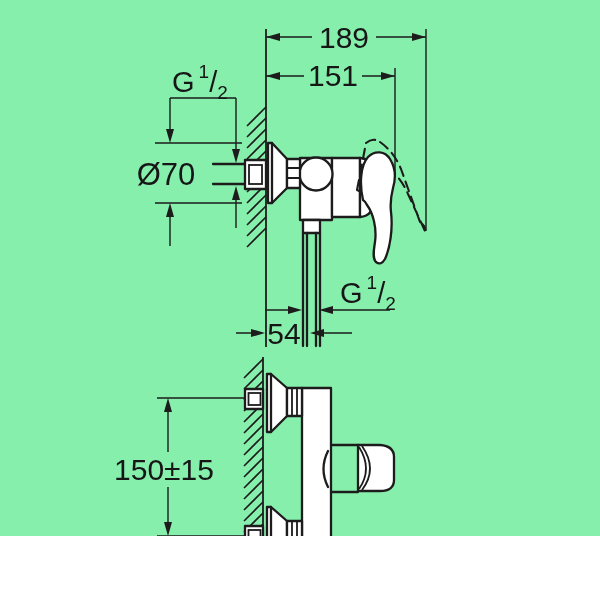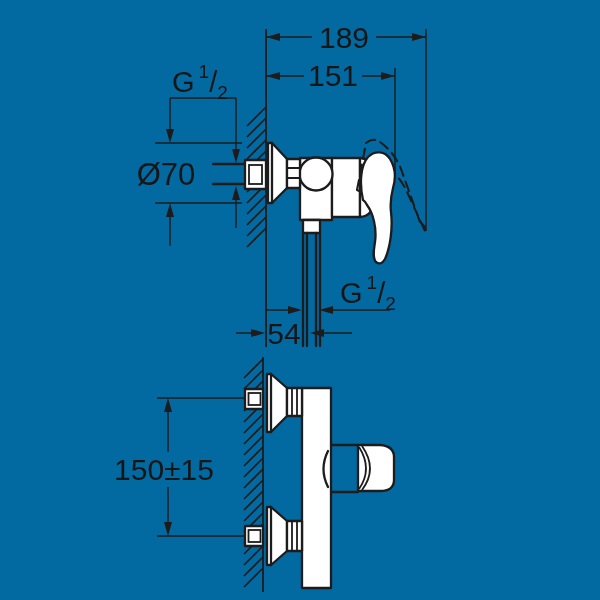--- a/index.html
+++ b/index.html
@@ -1,16 +1,16 @@
 <!DOCTYPE html>
 <html><head>
 <meta charset="utf-8">
 <style>
   html,body{margin:0;padding:0;background:#fff;}
-  .stage{position:relative;width:600px;height:600px;background:#0369a1;overflow:hidden;}
+  .stage{position:relative;width:600px;height:536px;background:#86efac;overflow:hidden;}
   svg{display:block;}
   .t{font-family:"Liberation Sans","DejaVu Sans",sans-serif;fill:#161616;}
   .fs30{font-size:30px;}
   .fs31{font-size:31px;}
   .fs29{font-size:29px;}
   .fs19{font-size:19px;}
   .o{stroke:#1c1c1c;stroke-width:2.3;fill:none;stroke-linecap:round;stroke-linejoin:round;}
   .o2{stroke:#1c1c1c;stroke-width:1.8;fill:none;}
   .of{stroke:#1c1c1c;stroke-width:2.3;fill:#ffffff;stroke-linejoin:round;}
   .od{stroke:#1c1c1c;stroke-width:2.1;fill:none;stroke-dasharray:10 6;stroke-linecap:round;}

